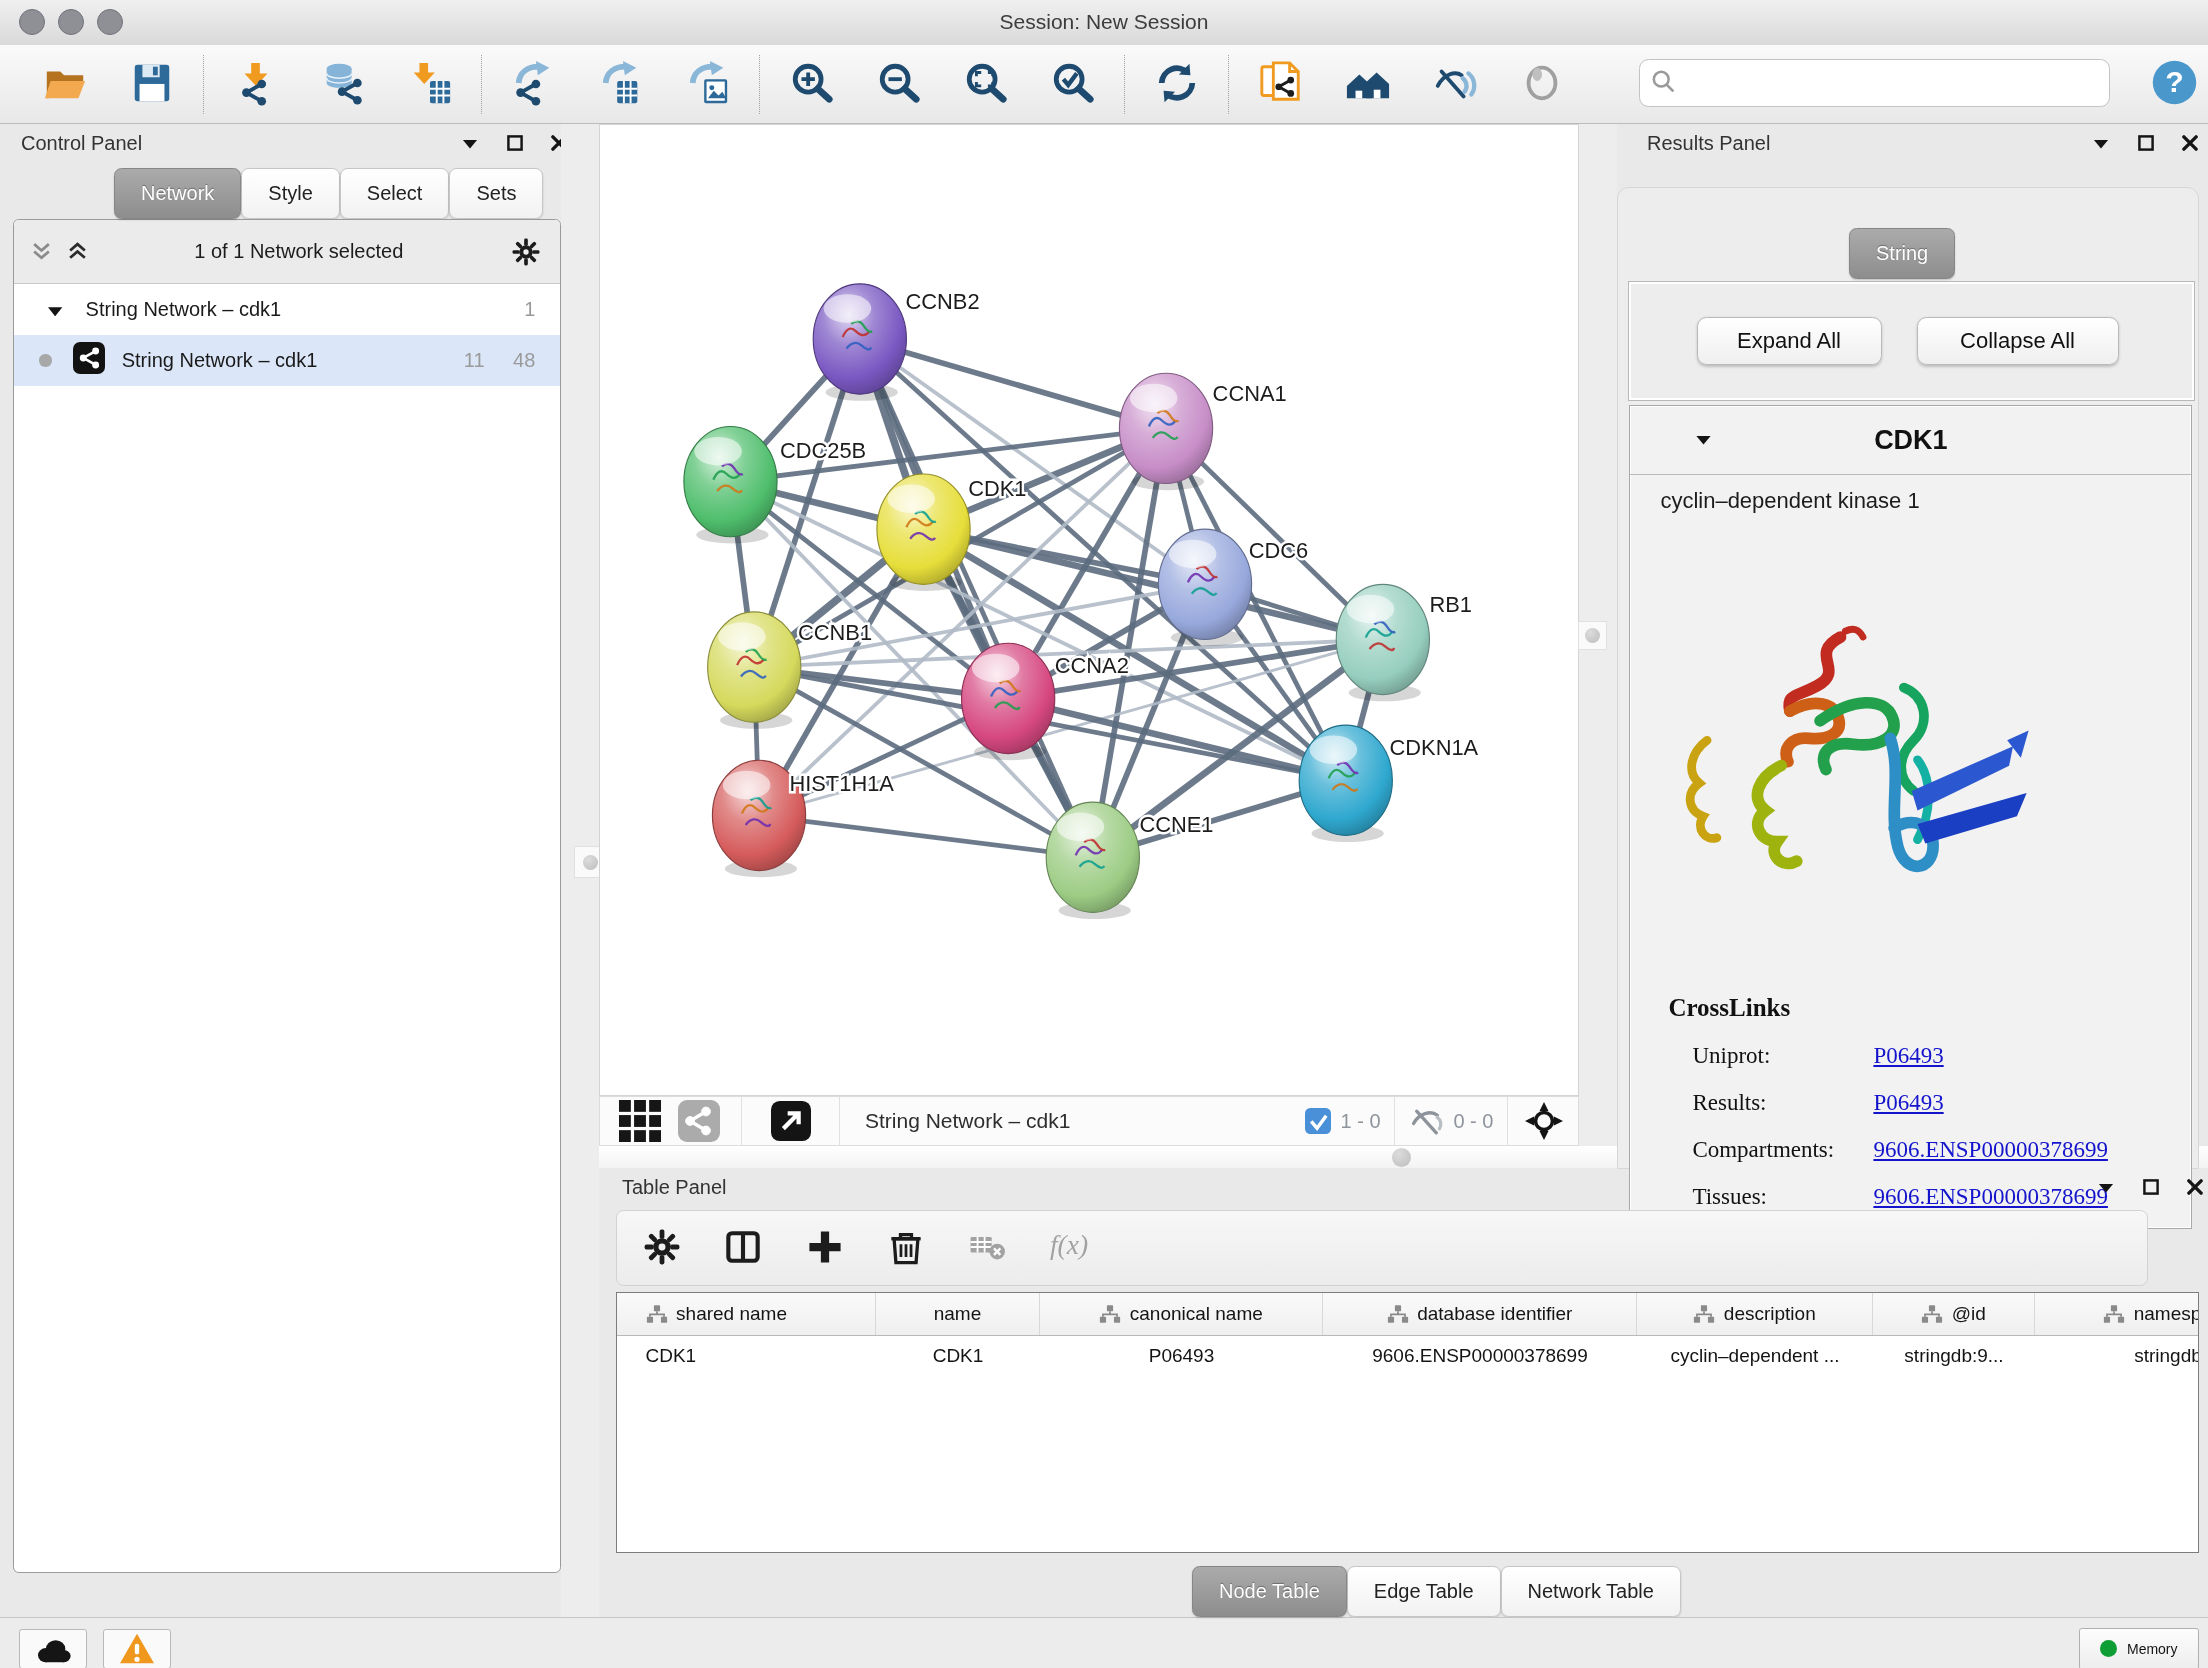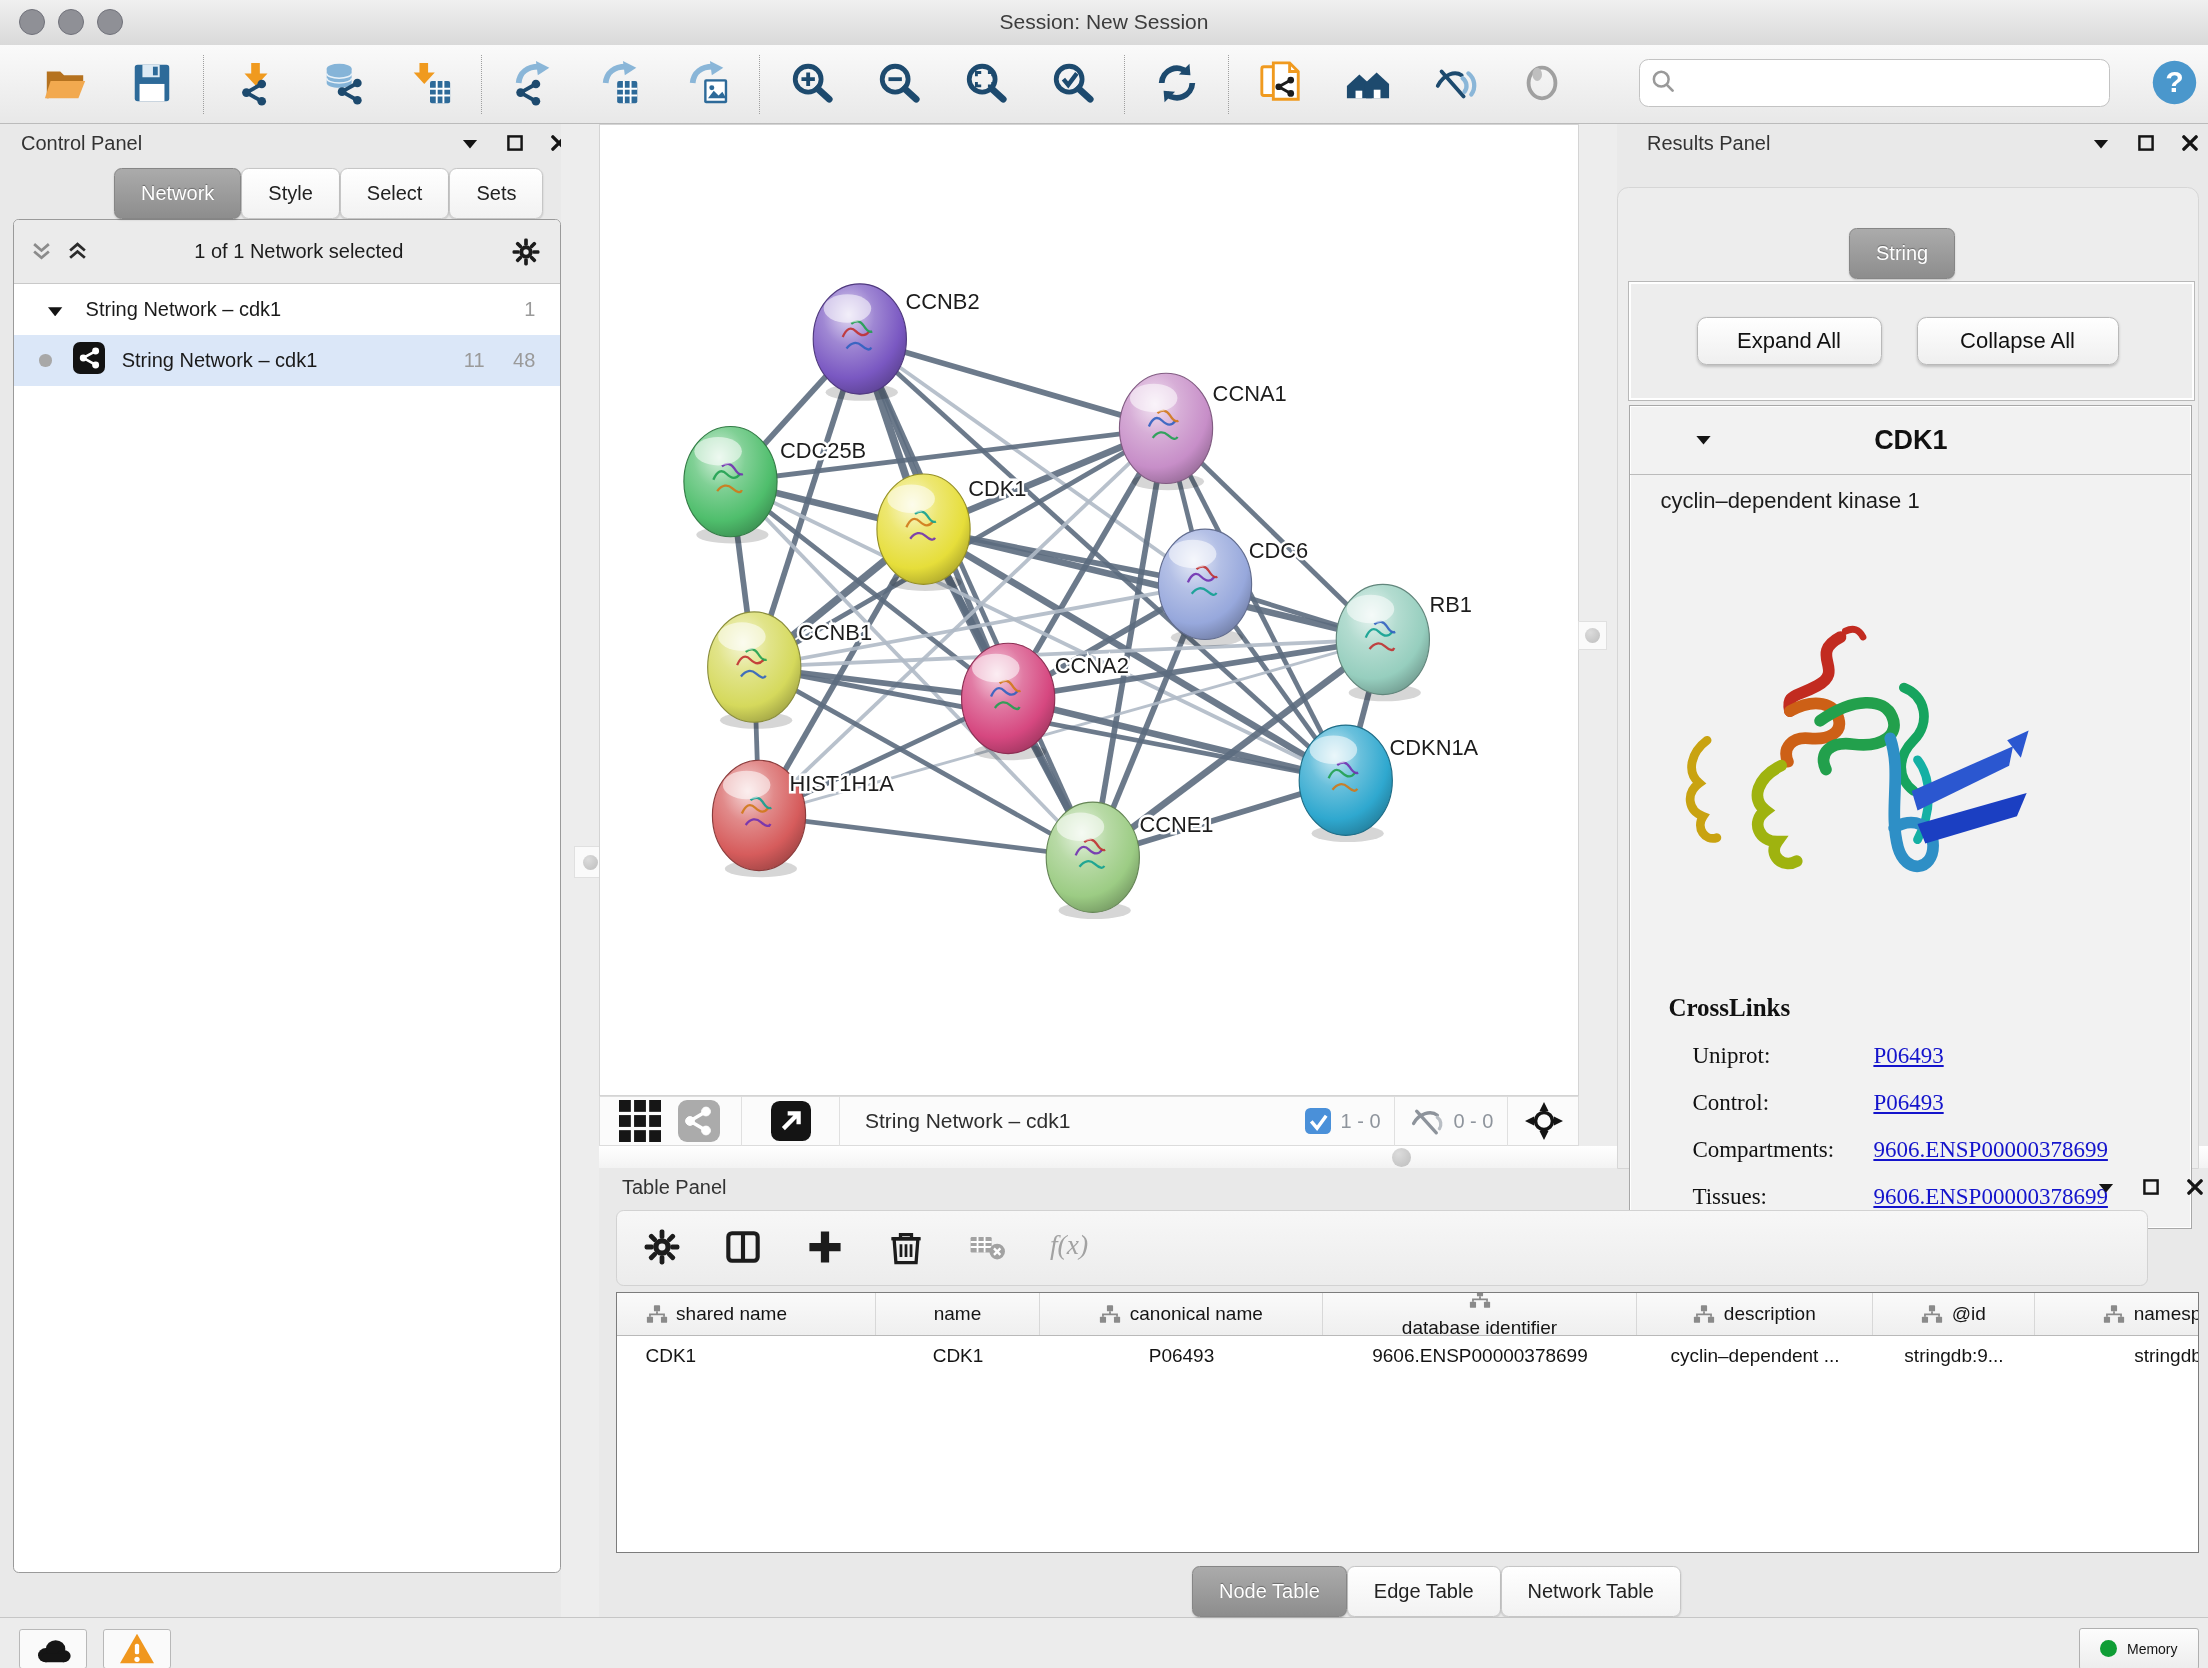--- a/index.html
+++ b/index.html
@@ -751,21 +751,21 @@
           <path d="M344 120l22-10-8 28z" fill="#2b57d0"></path>
         </svg>
         <div id="crosslinks">
           <div id="cl-head">CrossLinks</div>
           <div id="cl-rows">
               <div class="cl-row">
                 <span class="cl-label">Uniprot:</span>
     <a class="cl-link">P06493</a>
               </div>
               <div class="cl-row">
-                <span class="cl-label">Control:</span>
+                <span class="cl-label">Results:</span>
     <a class="cl-link">P06493</a>
               </div>
               <div class="cl-row">
                 <span class="cl-label">Compartments:</span>
     <a class="cl-link">9606.ENSP00000378699</a>
               </div>
               <div class="cl-row">
                 <span class="cl-label">Tissues:</span>
     <a class="cl-link">9606.ENSP00000378699</a>
               </div>
@@ -871,21 +871,21 @@
                 <g fill="#8a8a8a">
                   <rect x="9" y="1" width="7" height="7" rx="1"></rect>
                   <rect x="1" y="14" width="7" height="7" rx="1"></rect>
                   <rect x="17" y="14" width="7" height="7" rx="1"></rect>
                 </g>
                 <path d="M12.5 8v3.5M4.5 14v-2.5h16V14" stroke="#8a8a8a" stroke-width="2" fill="none"></path>
               </svg>
             </span>
             <span>canonical name</span>
           </div>
-          <div class="th" style="width: 314px; flex-direction: column;">
+          <div class="th" style="width: 314px;">
             <span style="display:flex">
               <svg viewBox="0 0 25 22">
                 <g fill="#8a8a8a">
                   <rect x="9" y="1" width="7" height="7" rx="1"></rect>
                   <rect x="1" y="14" width="7" height="7" rx="1"></rect>
                   <rect x="17" y="14" width="7" height="7" rx="1"></rect>
                 </g>
                 <path d="M12.5 8v3.5M4.5 14v-2.5h16V14" stroke="#8a8a8a" stroke-width="2" fill="none"></path>
               </svg>
             </span>

